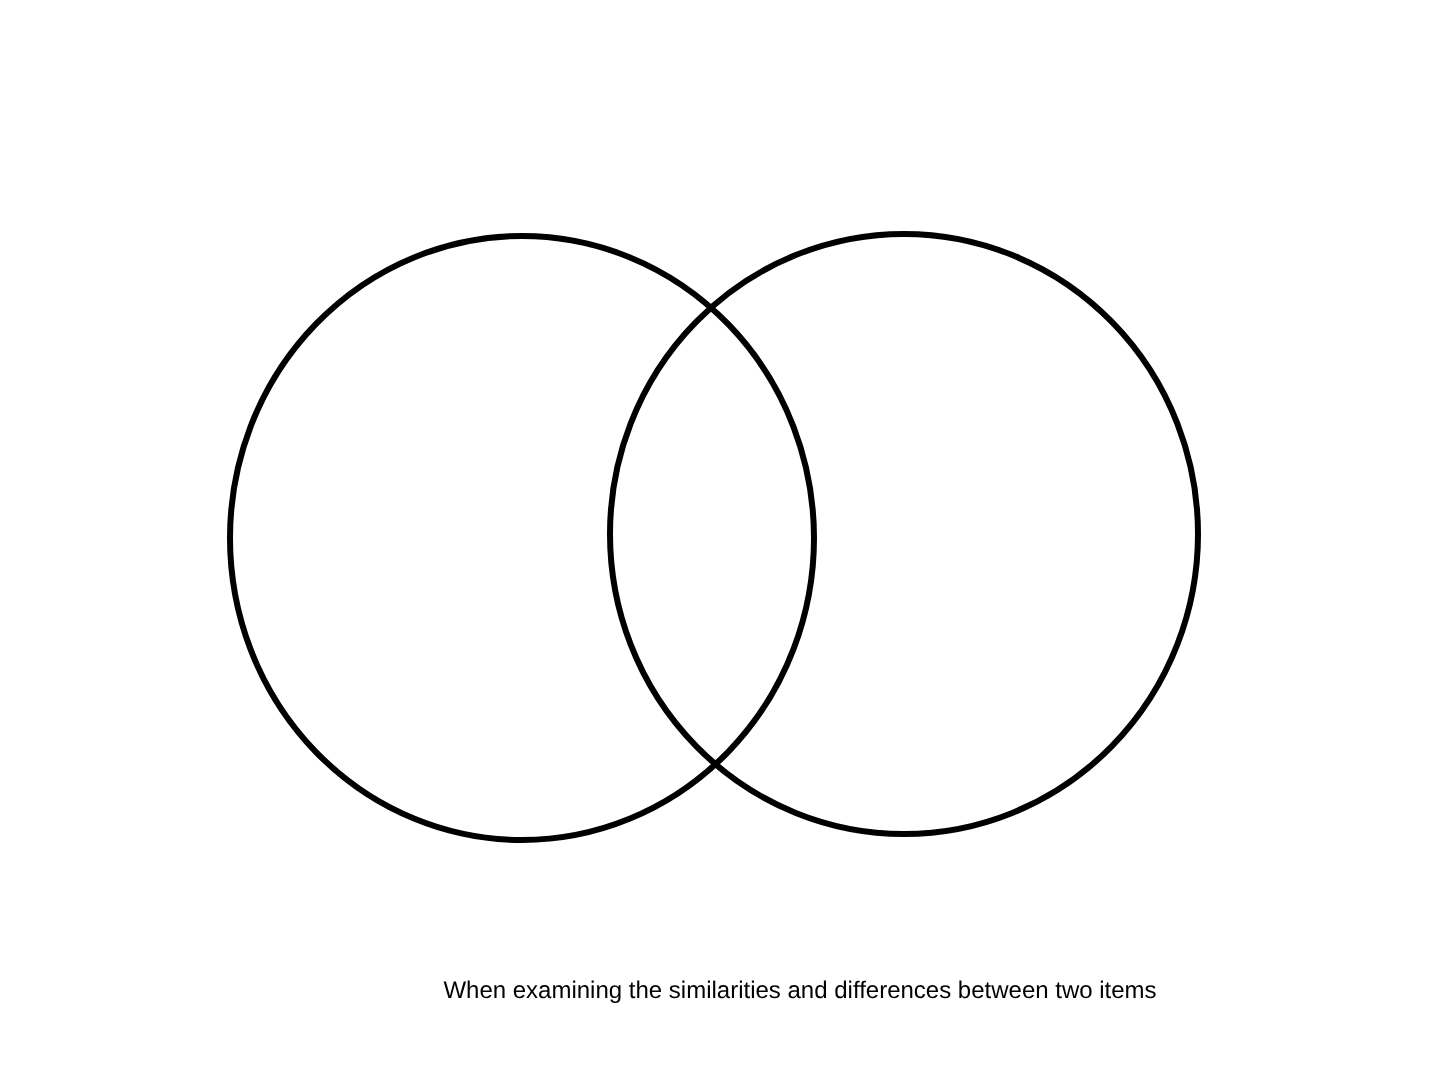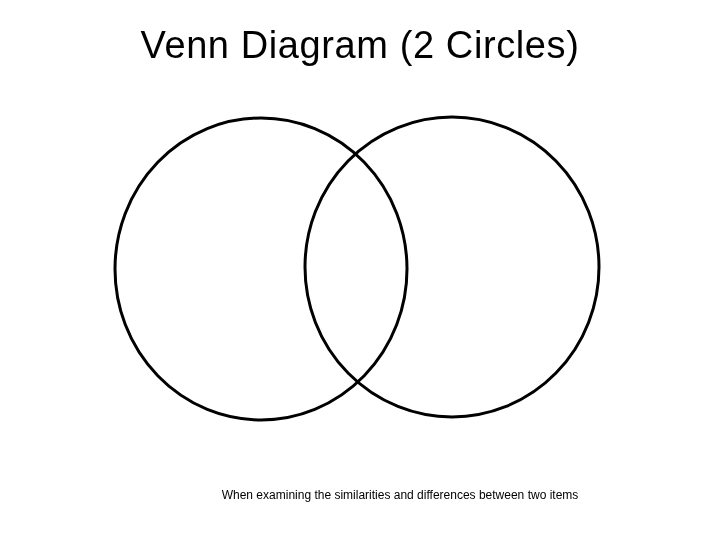--- a/index.html
+++ b/index.html
@@ -42,21 +42,20 @@
     font-weight: 400;
     line-height: 14px;
     white-space: nowrap;
     padding-left: 40px;
   }
 </style>
 </head>
 <body>
 
 <div class="slide" style="background: rgb(255, 255, 255); color: rgb(0, 0, 0);">
-  <h1 class="slide-title">Venn Diagram (2 Circles)</h1>
 
   <svg class="venn-svg" width="720" height="540" viewBox="0 0 720 540" aria-hidden="true">
       <ellipse cx="261" cy="269" rx="146" ry="151" fill="none" stroke="#000000" stroke-width="3"></ellipse>
       <ellipse cx="452" cy="267" rx="147" ry="150" fill="none" stroke="#000000" stroke-width="3"></ellipse>
     </svg>
 
   <div class="slide-caption">When examining the similarities and differences between two items</div>
 </div>
 
 </body></html>

